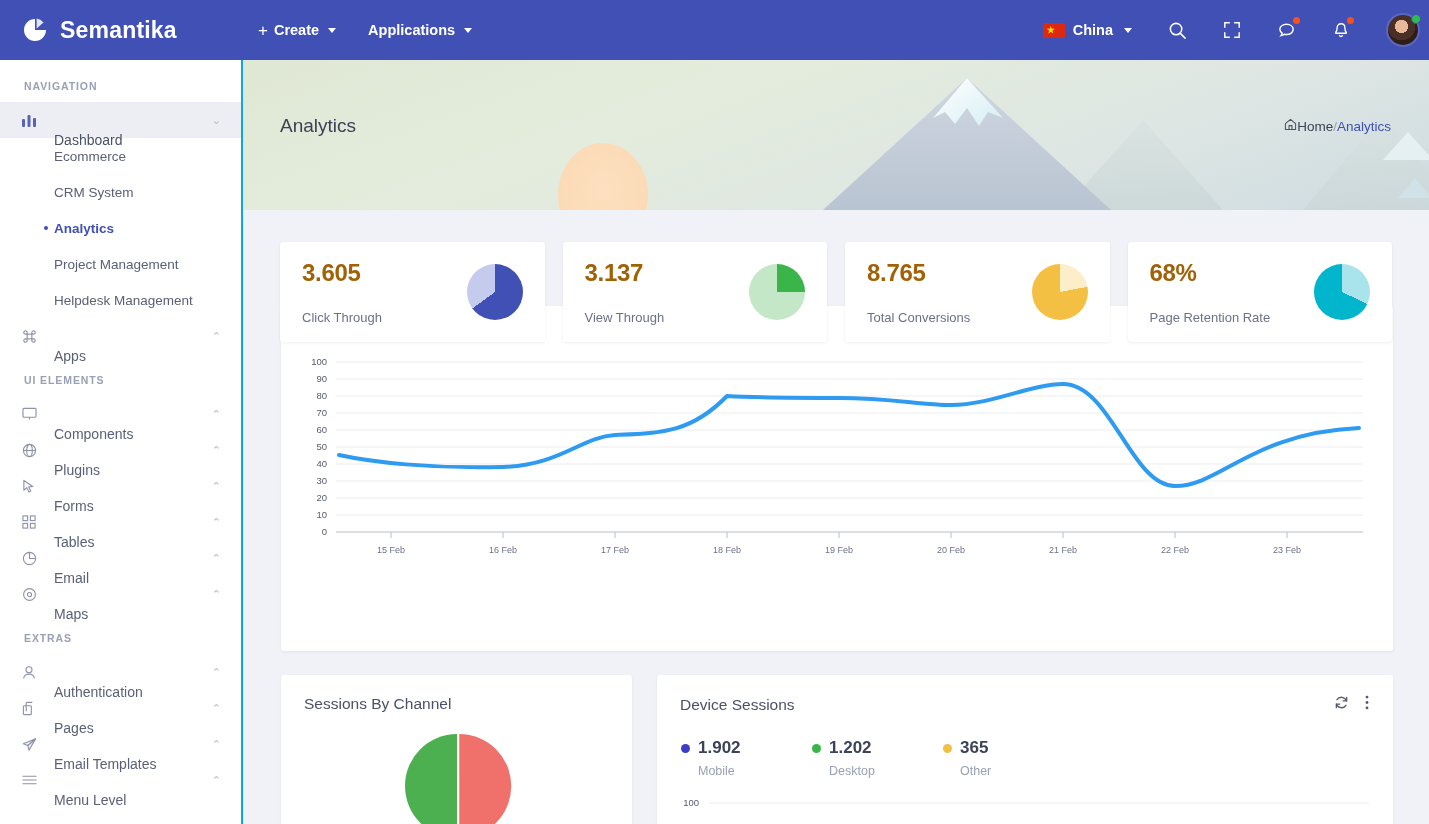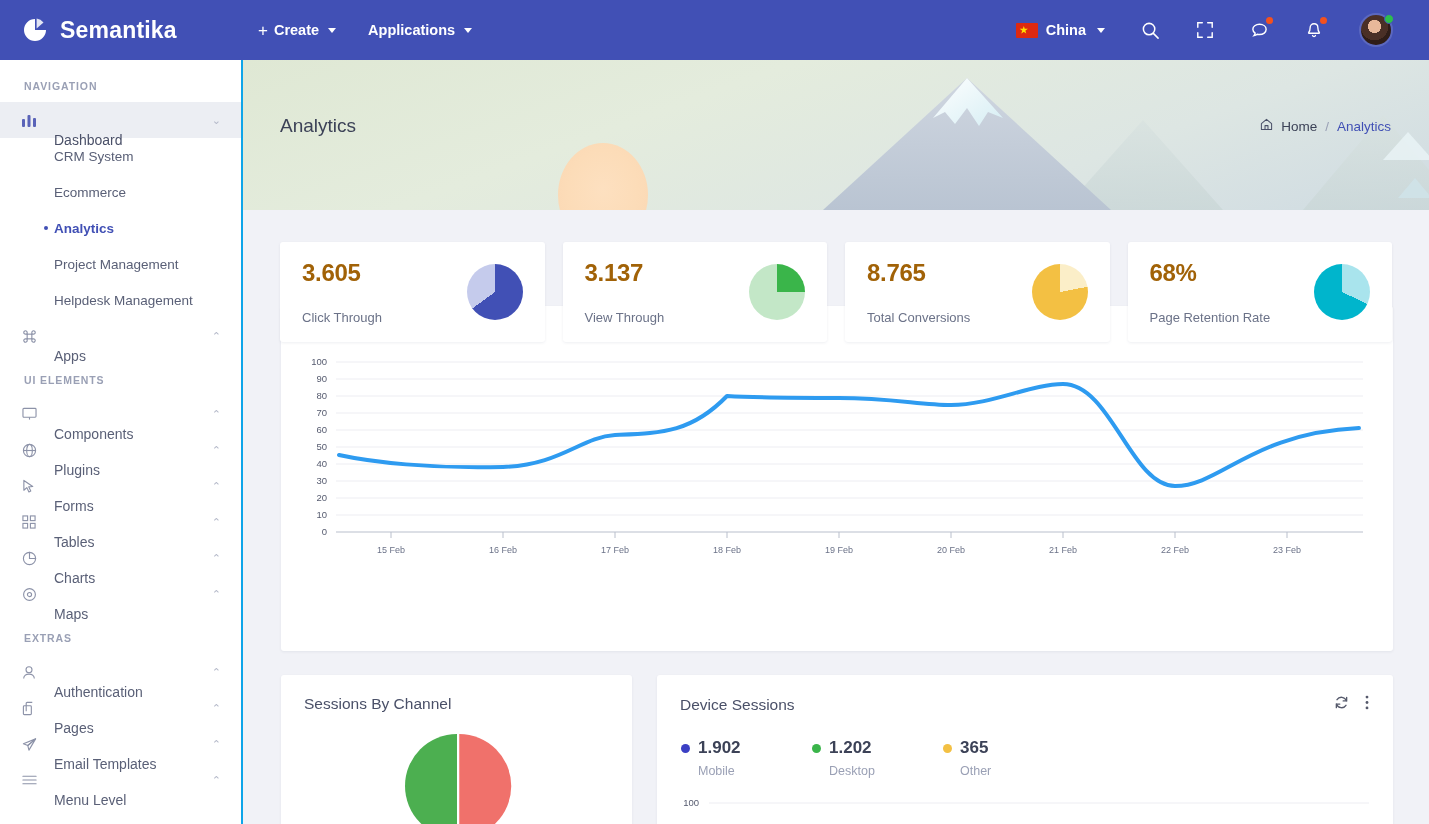--- a/index.html
+++ b/index.html
@@ -28,21 +28,21 @@
   }
   .nav-left { display: flex; align-items: center; gap: 32px; margin-left: 15px; }
   .nav-link {
     color: #fff; font-size: 14.5px; font-weight: 600;
     display: flex; align-items: center; gap: 6px; cursor: pointer;
   }
   .plus-ico { font-size: 17px; font-weight: 400; line-height: 1; }
   .caret { width:0;height:0;border-left:4px solid transparent;border-right:4px solid transparent;border-top:5px solid #fff; margin-left:3px; }
   .nav-right {
     margin-left: auto; display: flex; align-items: center; gap: 36px;
-    padding-right: 36px;
+    padding-right: 9px;
   }
   .lang { display: flex; align-items: center; gap: 8px; color: #fff; font-size: 14.5px; font-weight: 600; cursor: pointer; }
   .flag { width: 22px; height: 15px; background: #de2910; position: relative; border-radius: 1px; display:block; }
   .flag::after {
     content:"★"; position:absolute; left:4px; top:-1px; color:#ffde00; font-size:9px; line-height:16px;
   }
   .nav-ico { color: #fff; position: relative; cursor: pointer; display:flex; align-items:center; }
   .dot-badge {
     position: absolute; top: -4px; right: -4px; width: 7px; height: 7px;
     border-radius: 50%; background: #f4511e;
@@ -93,21 +93,21 @@
     position: relative; height: 150px; width: 100%;
     background: linear-gradient(160deg, #dfe8d4 0%, #e4ecdd 35%, #dde6e3 70%, #cfdbe2 100%);
     overflow: hidden;
   }
   .hero-svg { position: absolute; inset: 0; width: 100%; height: 100%; }
   .hero-row {
     position: relative; z-index: 3; display: flex; align-items: center;
     justify-content: space-between; padding: 55px 38px 0 37px;
   }
   .page-title { font-size: 19px; color: #3c4257; font-weight: 400; }
-  .crumb { display: flex; align-items: center; gap: 8px; font-size: 13.5px; color: #3c4257; }
+  .crumb { display: flex; align-items: center; gap: 0; font-size: 13.5px; color: #3c4257; }
   .crumb-sep { color: #9aa0b5; }
   .crumb-cur { color: #4150b5; }
 
   
   .stats {
     position: absolute; top: 182px; left: 37px; width: 1112px;
     display: flex; gap: 18px; z-index: 5;
   }
   .stat {
     flex: 1; height: 100px; background: #fff; border-radius: 3px;
@@ -221,24 +221,24 @@
           <rect x="0" y="6" width="3" height="8" rx="1"></rect>
             <rect x="5.5" y="2" width="3" height="12" rx="1"></rect>
             <rect x="11" y="5" width="3" height="9" rx="1"></rect>
         </svg>
       </span>
       <span class="side-label">Dashboard</span>
       <span class="chev">⌄</span>
     </div>
 
     <div class="sub-item">
+      <span>Ecommerce</span>
+    </div>
+    <div class="sub-item">
       <span>CRM System</span>
-    </div>
-    <div class="sub-item">
-      <span>Ecommerce</span>
     </div>
     <div class="sub-item active">
       <span class="sub-bullet"></span>
       <span>Analytics</span>
     </div>
     <div class="sub-item">
       <span>Project Management</span>
     </div>
     <div class="sub-item">
       <span>Helpdesk Management</span>
@@ -299,21 +299,21 @@
       <span class="side-label">Tables</span>
       <span class="chev">⌃</span>
     </div>
     <div class="side-item">
       <span class="side-ico">
         <svg width="15" height="15" viewBox="0 0 16 16" fill="none" stroke="#8c92a8" stroke-width="1.2">
           <path d="M8 1.5a6.5 6.5 0 1 0 6.5 6.5"></path>
             <path d="M8 1.5v6.5h6.5A6.5 6.5 0 0 0 8 1.5z"></path>
         </svg>
       </span>
-      <span class="side-label">Charts</span>
+      <span class="side-label">Email</span>
       <span class="chev">⌃</span>
     </div>
     <div class="side-item">
       <span class="side-ico">
         <svg width="15" height="15" viewBox="0 0 16 16" fill="none" stroke="#8c92a8" stroke-width="1.2">
           <circle cx="8" cy="8" r="6.3"></circle>
             <circle cx="8" cy="8" r="2.2"></circle>
         </svg>
       </span>
       <span class="side-label">Maps</span>

